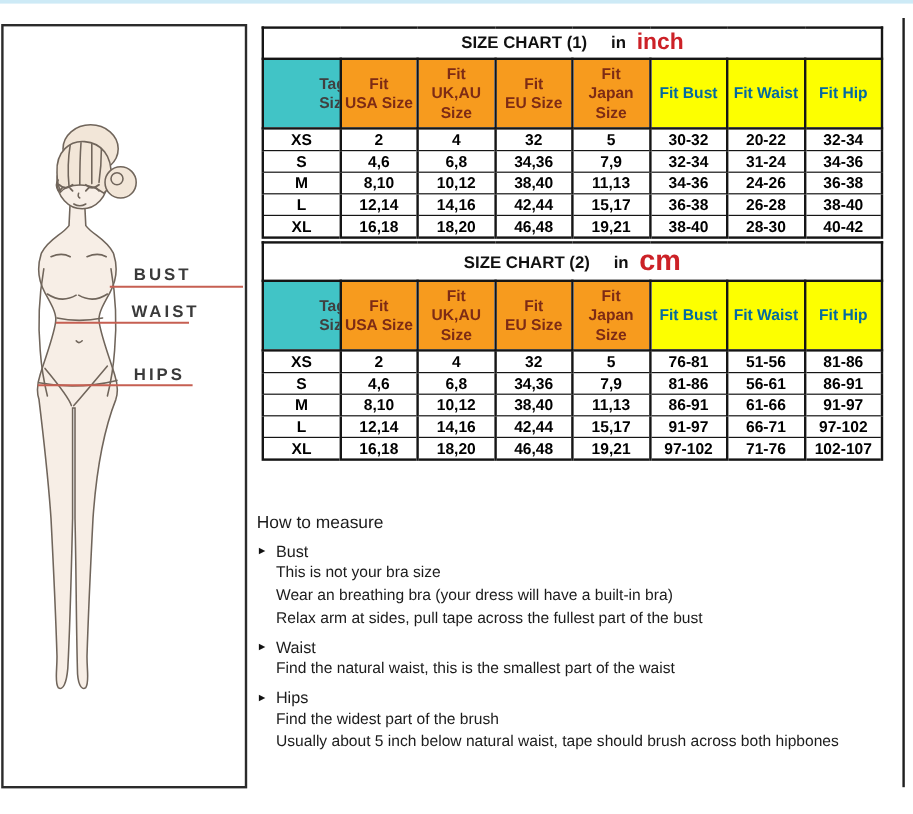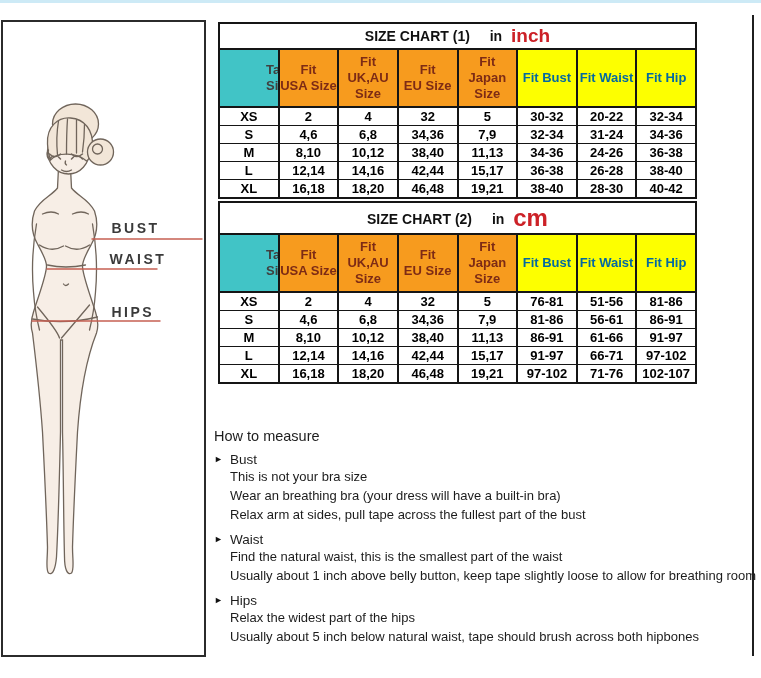--- a/index.html
+++ b/index.html
@@ -10,21 +10,21 @@
 
   
   .figpanel{position:absolute;left:1px;top:20px;width:205px;height:637px;
             border:2px solid #2b2b2b;box-sizing:border-box;background:#fff;}
   .figpanel svg{display:block;width:100%;height:100%;}
   .flabel{font-family:"Liberation Sans",sans-serif;font-weight:bold;font-size:14px;
           letter-spacing:2.5px;fill:#3a3a3a;}
   .pline{stroke:var(--pointer_red,#c65f52);stroke-width:1.6;}
 
   
-  table.chart{position:absolute;left:218px;width:479px;border-collapse:collapse;
+  table.chart{position:absolute;left:218px;width:518px;border-collapse:collapse;
               table-layout:fixed;background:#fff;border:2px solid #151515;}
   #t-inch{top:22px;} #t-cm{top:201px;}
   .chart th,.chart td{border:2px solid #151515;text-align:center;vertical-align:middle;
                       font-family:"Liberation Sans",sans-serif;overflow:hidden;}
   .chart .titlecell{height:20px;background:#fff;font-size:14px;font-weight:bold;color:#111;}
   .t-in{margin-left:16px;} 
   .t-unit{color:var(--accent_red,#cc2127);font-size:19px;margin-left:5px;vertical-align:-1px;}
   #t-cm .t-unit{font-size:24px;vertical-align:-2px;}
   .headrow th{height:54px;font-size:13px;font-weight:bold;white-space:pre-line;
               line-height:1.25;padding:1px 0;}
@@ -278,27 +278,26 @@
           <div class="hm-line">This is not your bra size</div>
           <div class="hm-line">Wear an breathing bra (your dress will have a built-in bra)</div>
           <div class="hm-line">Relax arm at sides, pull tape across the fullest part of the bust</div>
         </div>
         <div class="hm-item">
           <div class="hm-labelrow">
             <span class="hm-bullet">►</span>
             <span class="hm-label">Waist</span>
           </div>
           <div class="hm-line">Find the natural waist, this is the smallest part of the waist</div>
-          <div class="hm-line">Usually about 1 inch above belly button, keep tape slightly loose to allow for breathing room</div>
         </div>
         <div class="hm-item">
           <div class="hm-labelrow">
             <span class="hm-bullet">►</span>
             <span class="hm-label">Hips</span>
           </div>
-          <div class="hm-line">Relax the widest part of the hips</div>
+          <div class="hm-line">Find the widest part of the brush</div>
           <div class="hm-line">Usually about 5 inch below natural waist, tape should brush across both hipbones</div>
         </div>
       </div>
   </div>
 
   <div class="rightline"></div>
 </div>
 
 </body></html>

